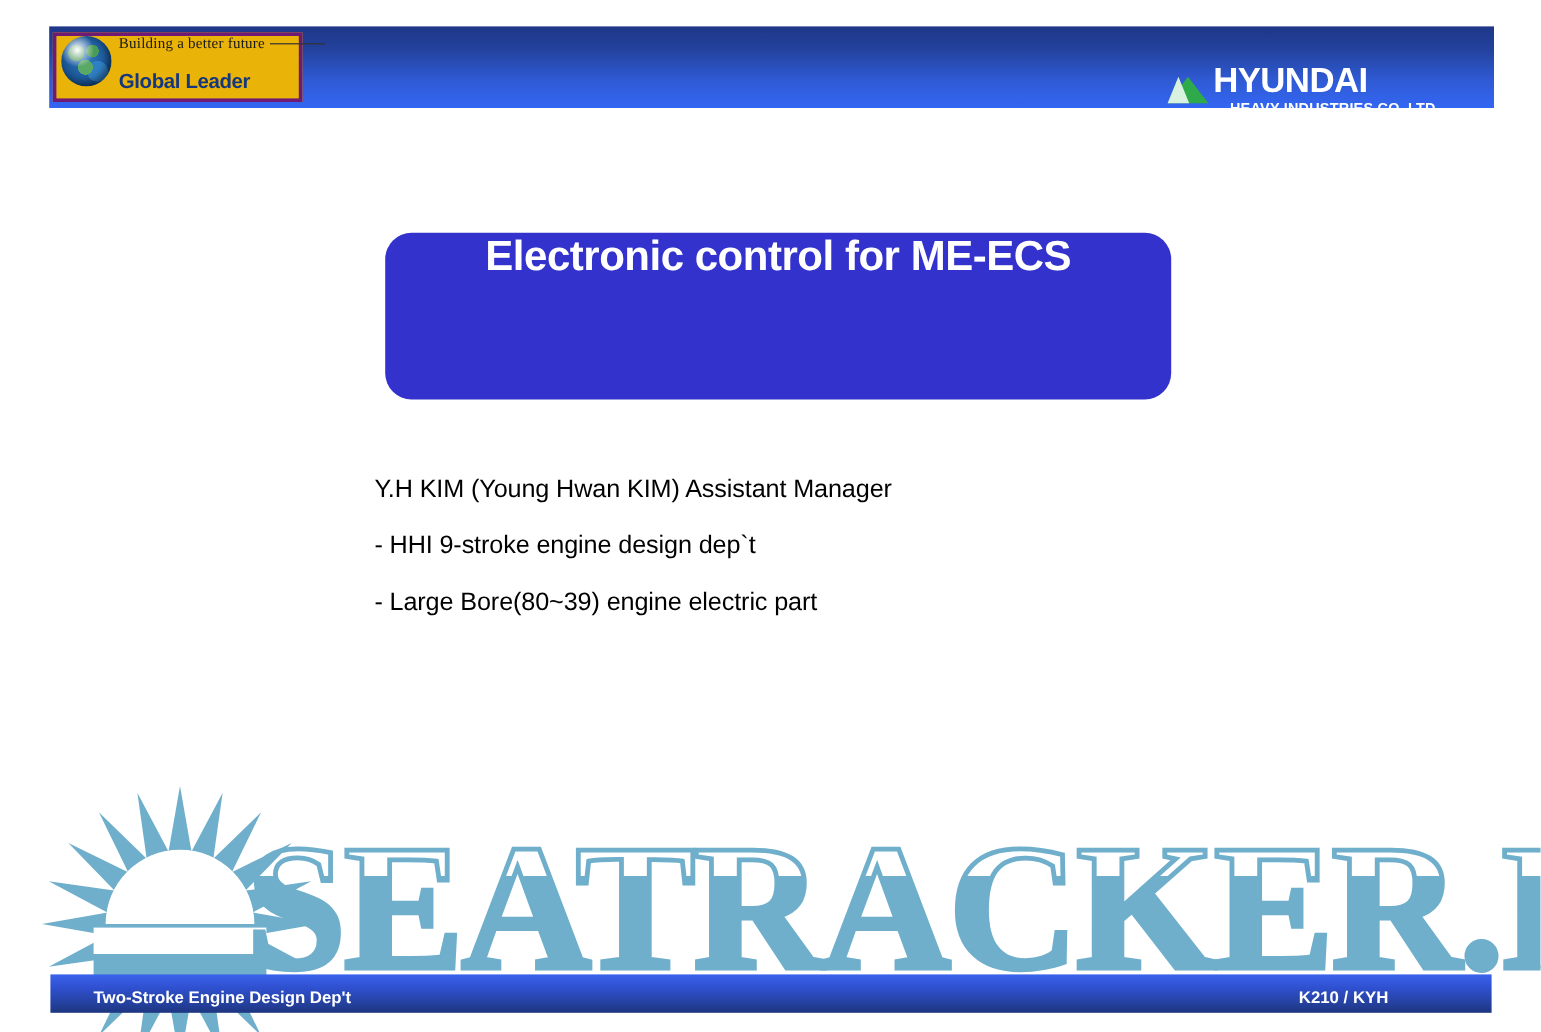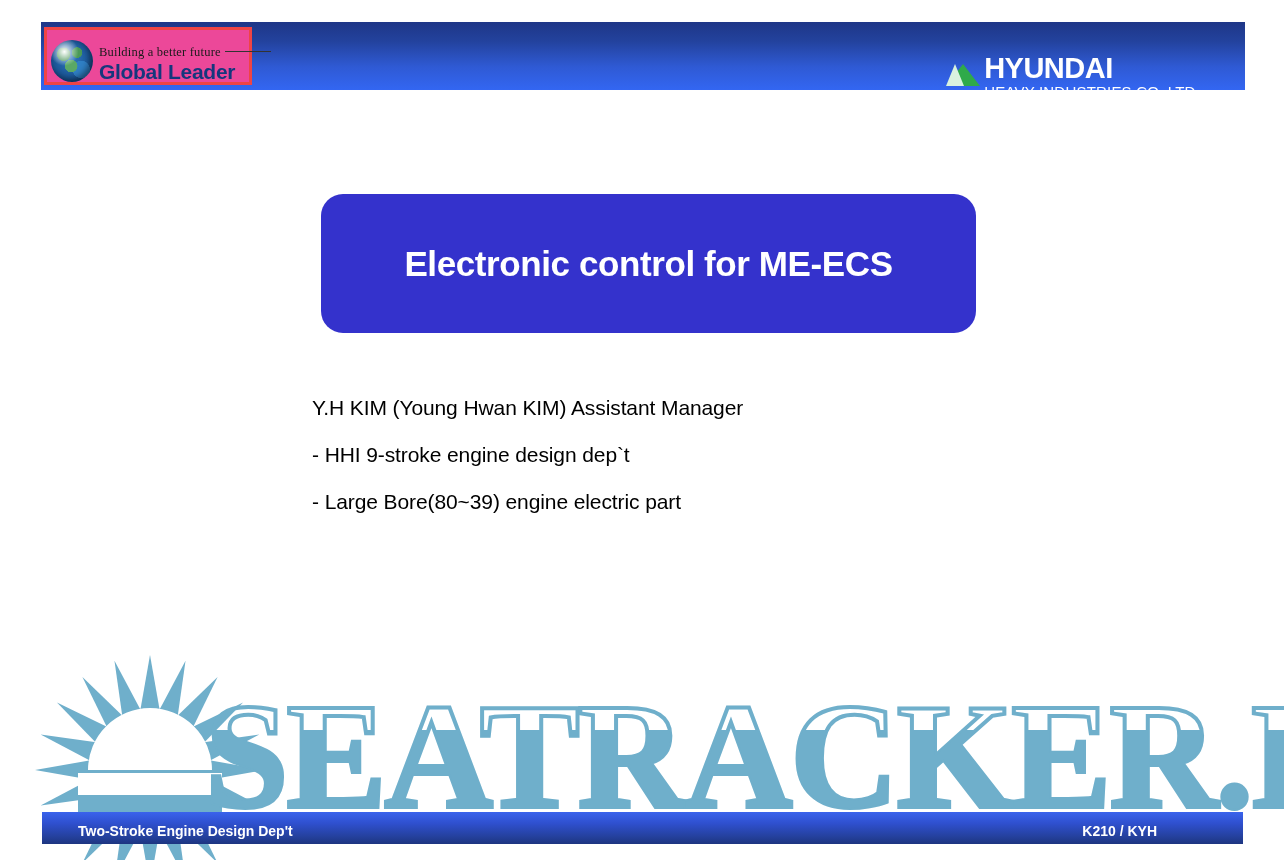--- a/index.html
+++ b/index.html
@@ -26,25 +26,25 @@
     width: 1204px;
     height: 68px;
     background: linear-gradient(to bottom, #1e3687 0%, #23429d 28%, #2f5ad4 66%, #3366f2 100%);
   }
   #logo-box {
     position: absolute;
     left: 44px;
     top: 27px;
     width: 208px;
     height: 58px;
-    background: #ec4899;
-    border: 3px solid #ef4444;
+    background: #eab308;
+    border: 3px solid #701a75;
     box-sizing: border-box;
     display: flex;
-    align-items: flex-end;
+    align-items: flex-start;
     padding-left: 4px;
   }
   .globe {
     width: 42px;
     height: 42px;
     border-radius: 50%;
     flex: 0 0 auto;
     background:
       radial-gradient(circle at 32% 28%, #ffffff 0%, rgba(255,255,255,0.0) 34%),
       radial-gradient(circle at 30% 34%, #3f8f4d 0%, #3f8f4d 16%, rgba(63,143,77,0) 17%),
@@ -70,24 +70,24 @@
   }
   .logo-rule {
     display: inline-block;
     width: 46px;
     height: 1px;
     background: #333333;
   }
   .logo-main {
     font-family: "Liberation Sans", sans-serif;
     font-weight: bold;
-    font-size: 21px;
+    font-size: 17px;
     color: #15377d;
     letter-spacing: -0.3px;
-    margin-top: 3px;
+    margin-top: 16px;
     white-space: nowrap;
   }
 
   
   #hyundai-mark {
     position: absolute;
     right: 45px;
     top: 32px;
     display: flex;
     align-items: flex-start;
@@ -116,39 +116,39 @@
   .hy-words { line-height: 1; }
   .hy-name {
     font-family: "Liberation Sans", sans-serif;
     font-weight: bold;
     font-size: 29px;
     color: #ffffff;
     letter-spacing: -0.5px;
   }
   .hy-sub {
     font-family: "Liberation Sans", sans-serif;
-    font-weight: normal;
-    font-size: 15px;
+    font-weight: bold;
+    font-size: 12px;
     color: #ffffff;
     letter-spacing: 0.2px;
     margin-top: 1px;
+    margin-left: 14px;
   }
 
   
   #title-box {
     position: absolute;
     left: 321px;
     top: 194px;
     width: 655px;
     height: 139px;
     background: #3432cc;
     border-radius: 22px;
     display: flex;
-    flex-direction: column;
-    align-items: center;
+    align-items: flex-start;
     justify-content: center;
     gap: 18px;
   }
   .title-line {
     color: #ffffff;
     font-family: "Liberation Sans", sans-serif;
     font-weight: bold;
     font-size: 35px;
     letter-spacing: -0.4px;
     white-space: nowrap;

